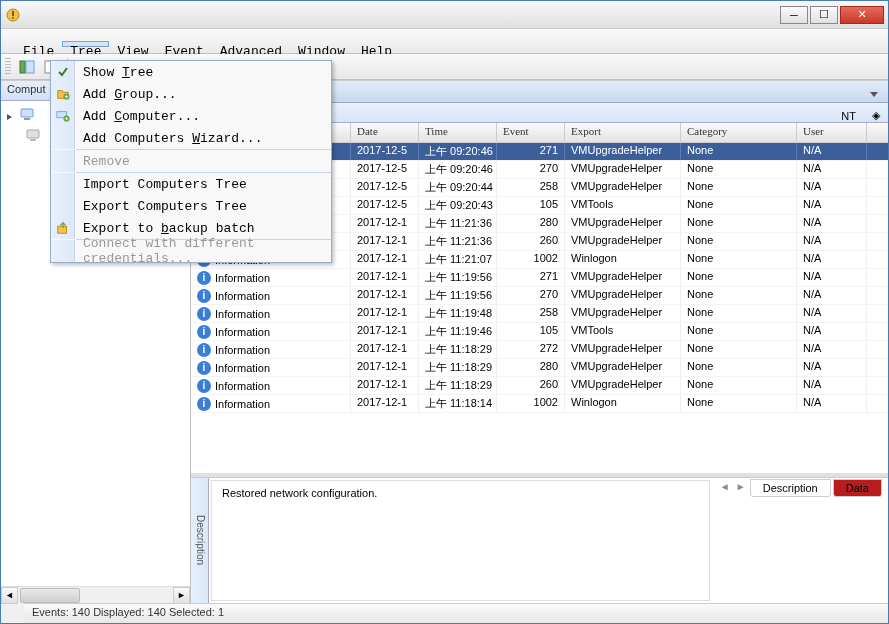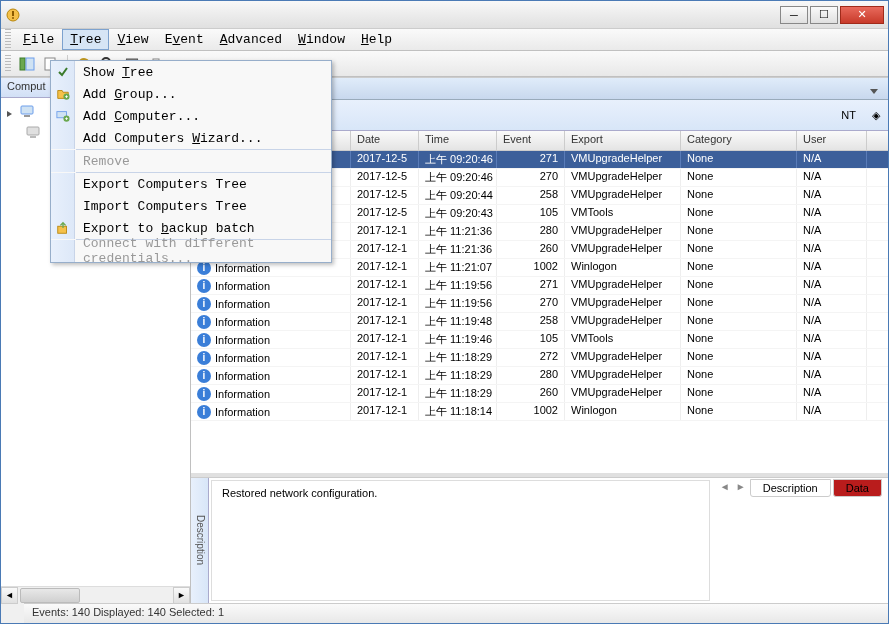--- a/index.html
+++ b/index.html
@@ -4,21 +4,21 @@
 <style>
 * { box-sizing: border-box; margin: 0; padding: 0; }
 body { font-family: "Microsoft YaHei", Tahoma, sans-serif; font-size: 12px; background: #fff; overflow: hidden; width: 889px; height: 624px; position: relative; }
 .window { width: 889px; height: 624px; border: 1px solid #4a7ab5; background: #f0f0f0; display: flex; flex-direction: column; }
 .titlebar { height: 28px; background: linear-gradient(#f8f8f8, #e0e0e0); display: flex; align-items: center; padding: 0 4px; border-bottom: 1px solid #ccc; }
 .titlebar .icon { width: 16px; height: 16px; margin-right: 6px; }
 .titlebar .title { flex: 1; color: #333; font-size: 12px; margin-top: 38px; }
 .winbtns { display: flex; gap: 2px; }
 .winbtn { width: 28px; height: 18px; border: 1px solid #888; background: linear-gradient(#fafafa,#e0e0e0); display: flex; align-items: center; justify-content: center; font-size: 11px; }
 .winbtn.close { background: linear-gradient(#e86a5c,#c83a2a); color: #fff; border-color: #a02a1a; width: 44px; }
-.menubar { height: 22px; background: linear-gradient(#fafafa,#eaeaea); border-bottom: 1px solid #c0c0c0; display: flex; align-items: stretch; padding: 0 4px; }
+.menubar { height: 22px; background: linear-gradient(#fafafa,#eaeaea); border-bottom: 1px solid #c0c0c0; display: flex; align-items: stretch; padding: 12px 4px; }
 .menubar .grip { width: 6px; background: repeating-linear-gradient(to bottom, #bbb 0 1px, transparent 1px 3px); margin-right: 4px; }
 .menuitem { padding: 3px 8px; font-family: "Courier New", monospace; font-size: 13px; cursor: default; }
 .menuitem.active { background: #d6e5f5; border: 1px solid #7da2ce; padding: 2px 7px; }
 .menuitem u { text-decoration: underline; }
 .toolbar { height: 26px; background: linear-gradient(#fafafa,#e8e8e8); border-bottom: 1px solid #c0c0c0; display: flex; align-items: center; padding: 0 4px; gap: 4px; }
 .toolbar .grip { width: 6px; height: 18px; background: repeating-linear-gradient(to bottom, #bbb 0 1px, transparent 1px 3px); margin-right: 2px; }
 .tbtn { width: 20px; height: 20px; display: flex; align-items: center; justify-content: center; }
 .tbtn svg { width: 16px; height: 16px; }
 .sep { width: 1px; height: 18px; background: #ccc; margin: 0 2px; }
 .body { flex: 1; display: flex; min-height: 0; border-top: 1px solid #ccc; }
@@ -28,24 +28,24 @@
 .treenode { display: flex; align-items: center; gap: 4px; padding: 1px 2px; }
 .expand { width: 10px; height: 10px; display: inline-block; }
 .hscroll { height: 17px; background: #f0f0f0; border-top: 1px solid #ddd; display: flex; align-items: center; }
 .hscroll .arrow { width: 17px; height: 17px; background: linear-gradient(#fafafa,#e0e0e0); border: 1px solid #ccc; text-align: center; font-size: 9px; line-height: 15px; }
 .hscroll .thumb { width: 60px; height: 15px; margin: 0 2px; background: linear-gradient(#e8e8e8,#d0d0d0); border: 1px solid #bbb; border-radius: 2px; }
 .main { flex: 1; display: flex; flex-direction: column; min-width: 0; background: #fff; }
 .tabs { height: 22px; background: linear-gradient(#e0ecfa,#c8d8ee); border-bottom: 1px solid #9ab; display: flex; align-items: flex-end; padding: 0 4px; }
 .tab { height: 20px; background: #fff; border: 1px solid #9ab; border-bottom: none; border-radius: 3px 3px 0 0; padding: 2px 8px; display: flex; align-items: center; gap: 4px; font-size: 11px; }
 .tab .x { width: 12px; height: 12px; border: 1px solid #ccc; text-align: center; line-height: 10px; font-size: 9px; color: #666; }
 .tabright { margin-left: auto; padding: 2px 6px; }
-.infobar { height: 31px; background: linear-gradient(#e8f0fc,#d8e6f8); border-bottom: 1px solid #aac; display: flex; align-items: center; font-size: 11px; }
+.infobar { height: 20px; background: linear-gradient(#e8f0fc,#d8e6f8); border-bottom: 1px solid #aac; display: flex; align-items: flex-end; font-size: 11px; }
 .infobar > div { padding: 0 8px; }
 .grid { flex: 1; overflow: hidden; position: relative; min-height: 0; }
-.gridhead { display: flex; height: 20px; background: linear-gradient(#fafafa,#e4e4e4); border-bottom: 1px solid #ccc; }
+.gridhead { display: flex; height: 20px; background: linear-gradient(#fafafa,#e4e4e4); border-bottom: 1px solid #ccc; font-family: Liberation Serif, serif; }
 .gh { border-right: 1px solid #ccc; padding: 2px 6px; font-size: 11px; color: #333; overflow: hidden; white-space: nowrap; }
 .gridbody { overflow-y: auto; height: calc(100% - 20px); }
 .row { display: flex; height: 18px; border-bottom: 1px solid #f4f4f4; font-size: 11px; }
 .row.sel { background: #3c5f9a; color: #fff; }
 .cell { border-right: 1px solid #eee; padding: 1px 6px; overflow: hidden; white-space: nowrap; }
 .row.sel .cell { border-right-color: #5a7cb8; }
 .c-type { width: 160px; display: flex; align-items: center; gap: 4px; }
 .c-date { width: 68px; }
 .c-time { width: 78px; }
 .c-event { width: 68px; text-align: right; }
@@ -432,25 +432,25 @@
       <div class="dd-label">Add Computers <u>W</u>izard...</div>
     </div>
     <div class="dd-sep"></div>
     <div class="dd-item disabled">
       <div class="dd-icon"></div>
       <div class="dd-label">Remove</div>
     </div>
     <div class="dd-sep"></div>
     <div class="dd-item">
       <div class="dd-icon"></div>
+      <div class="dd-label">Import Computers Tree</div>
+    </div>
+    <div class="dd-item">
+      <div class="dd-icon"></div>
       <div class="dd-label">Export Computers Tree</div>
-    </div>
-    <div class="dd-item">
-      <div class="dd-icon"></div>
-      <div class="dd-label">Import Computers Tree</div>
     </div>
     <div class="dd-item">
       <div class="dd-icon">
         <svg width="14" height="14" viewBox="0 0 16 16">
           <rect x="2" y="6" width="10" height="8" fill="#f5c14a" stroke="#b8860b"></rect>
           <path d="M8 2v6M5 5l3-3 3 3" fill="none" stroke="#6aa84f" stroke-width="1.5"></path>
         </svg>
       </div>
       <div class="dd-label">Export to <u>b</u>ackup batch</div>
     </div>

